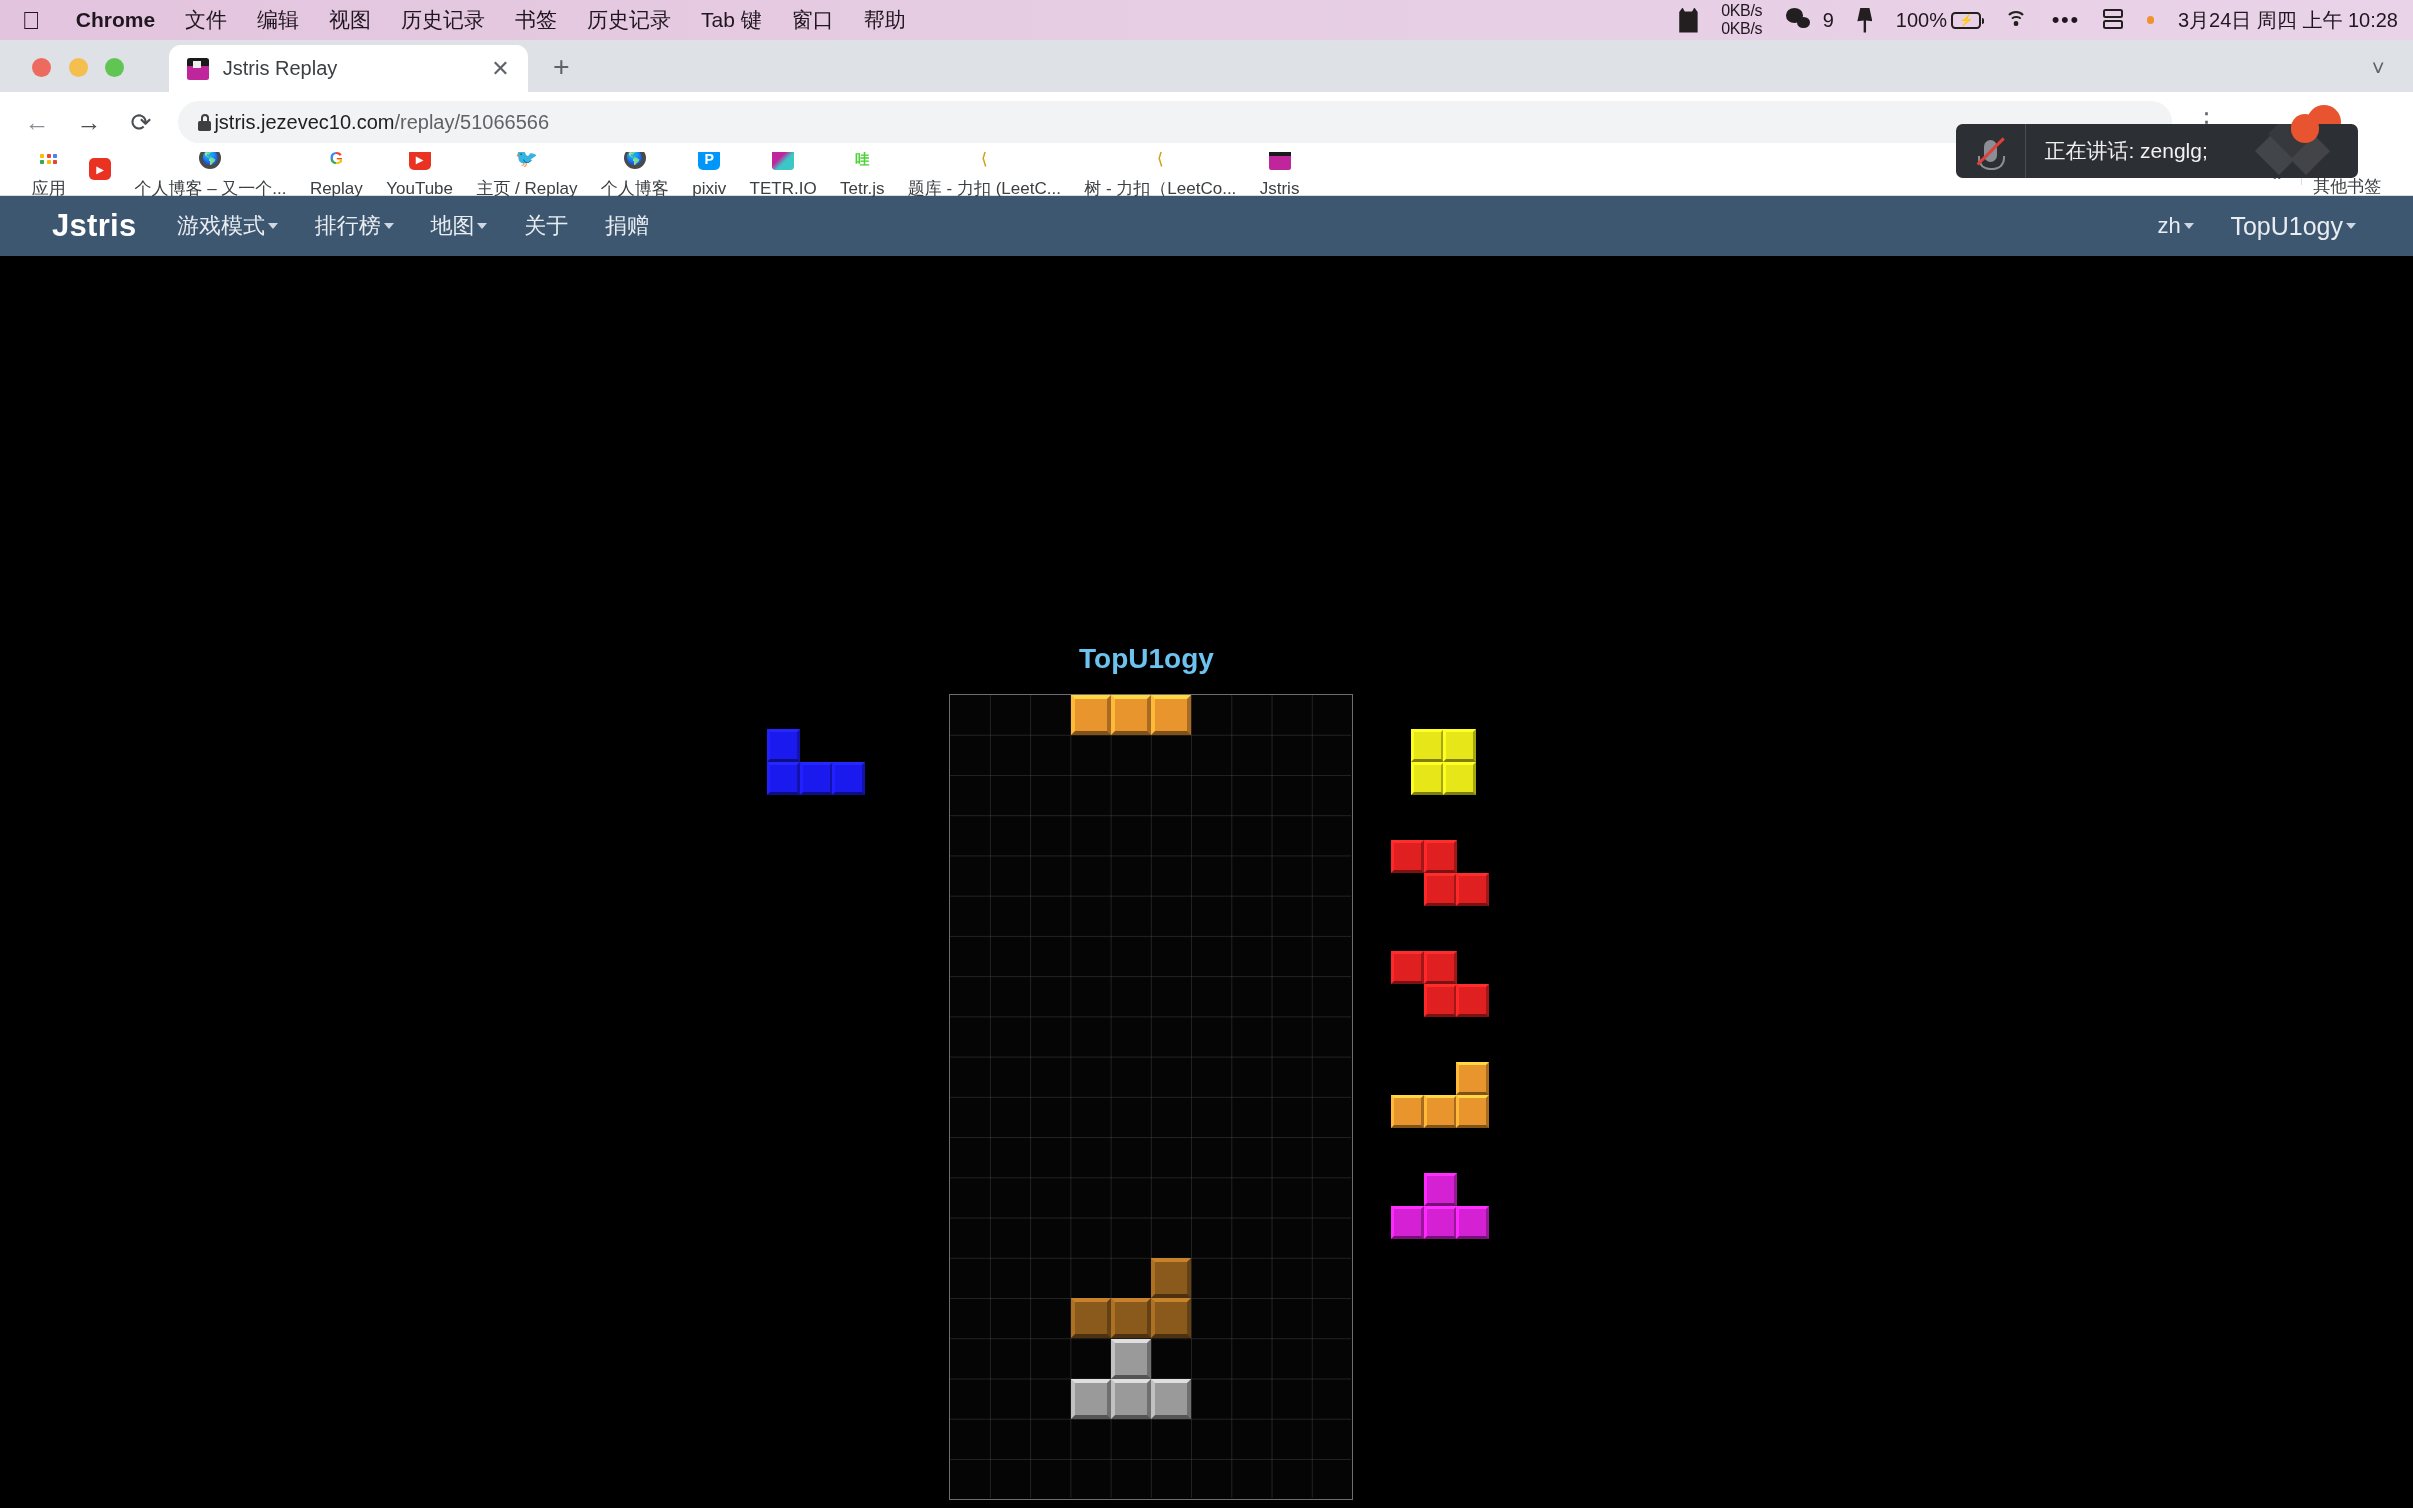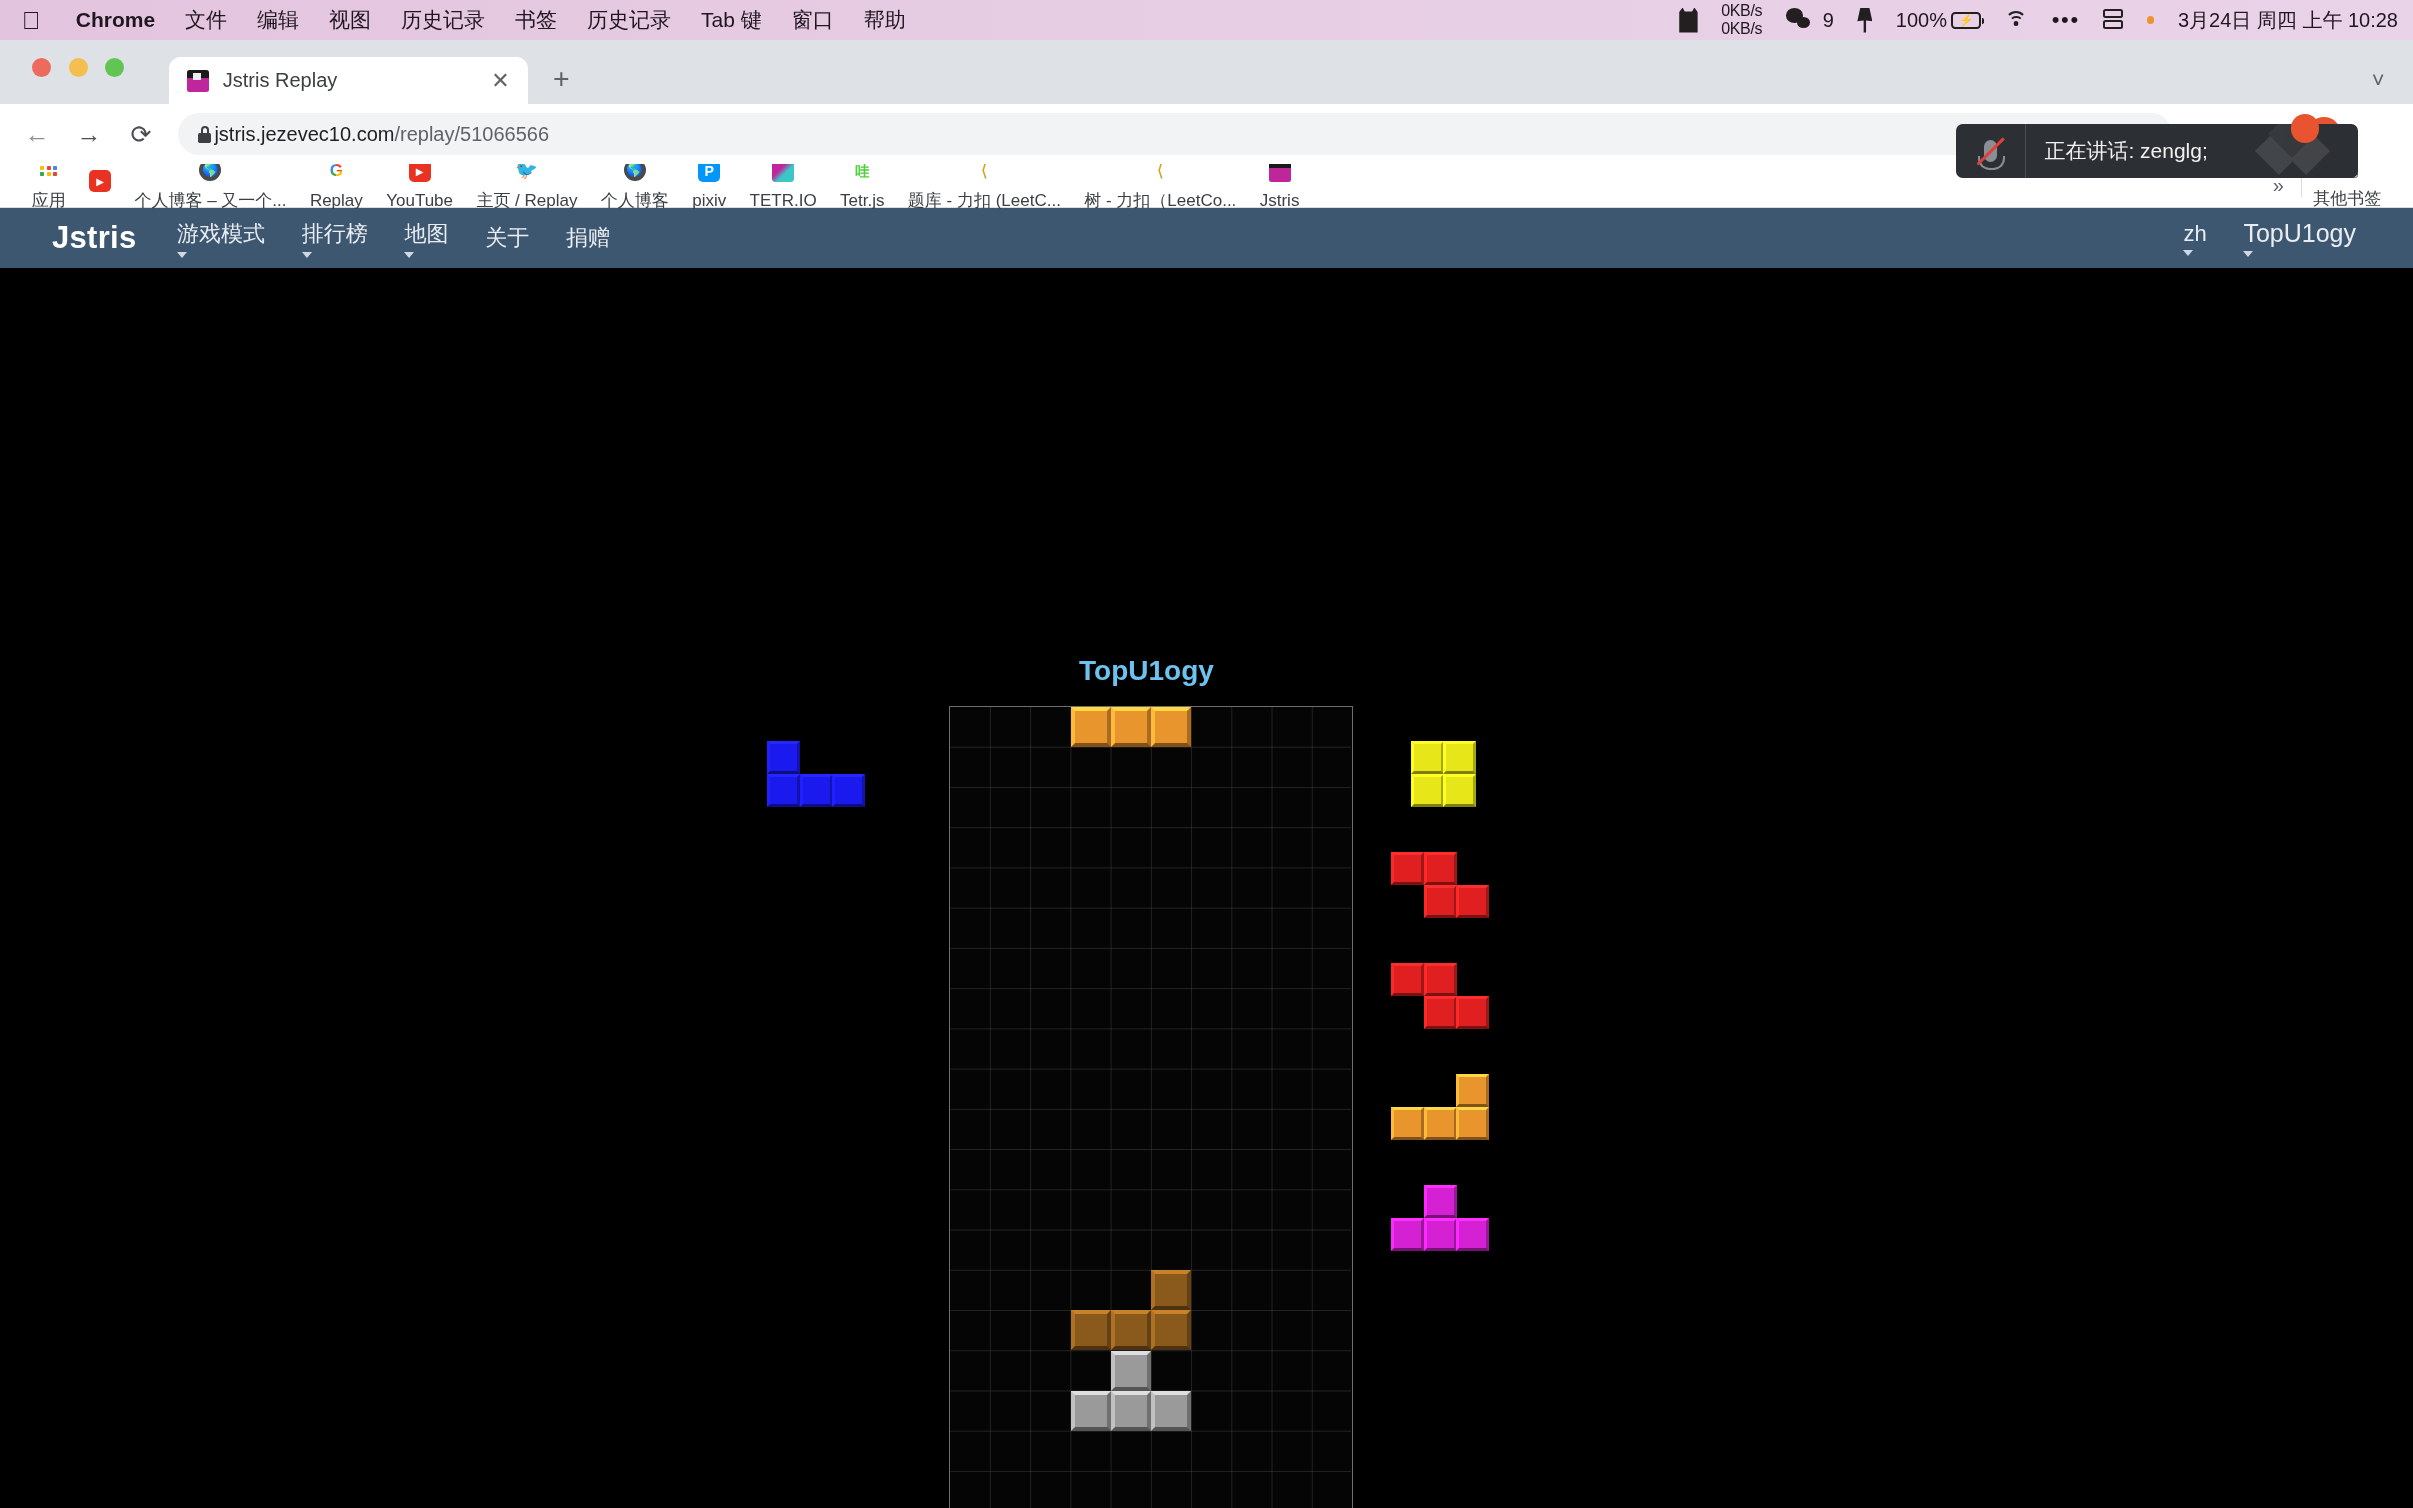--- a/index.html
+++ b/index.html
@@ -44,21 +44,21 @@
   .wifi-ico span:nth-child(3){ width:5px;height:5px;top:10px;border-bottom-color:#231f20;background:#231f20;border-radius:50%;}
   .ctrl-ico { width:20px;height:22px; position:relative; }
   .ctrl-ico b { position:absolute; left:0; width:20px; height:9.2px; border:2.1px solid #231f20; border-radius:2.5px; display:block;}
   .ctrl-ico b:nth-child(1){ top:0; }
   .ctrl-ico b:nth-child(2){ top:11px; }
   .orange-dot { width:7.5px;height:7.5px;border-radius:50%;background:#f0922b; }
   .mb-clock { font-size: 20px; white-space: nowrap; }
 
   
   .chrome { width:100%; background:#dee1e6; position: relative; z-index: 30;}
-  .tabstrip { height: 64px; display:flex; align-items:flex-end; padding-left: 27px; position:relative;}
+  .tabstrip { height: 52px; display:flex; align-items:flex-end; padding-left: 27px; position:relative;}
   .traffic { position:absolute; left:32px; top:18.4px; display:flex; gap:17.6px; }
   .traffic i { width:19px;height:19px;border-radius:50%; display:block;}
   .tl-red{background:#ed6a5e;} .tl-yel{background:#f4bf4f;} .tl-grn{background:#61c554;}
   .tab {
     margin-left: 142px; width: 359px; height: 47px; background:#fff;
     border-radius: 11.7px 11.7px 0 0; display:flex; align-items:center; gap:13.4px; padding: 0 18.4px;
     position: relative;
   }
   .tab-fav { width:22px;height:22px;
      background: linear-gradient(180deg,#1a1a1a 0 38%, #c0269b 38% 100%);
@@ -124,21 +124,21 @@
   .toast-logo i:nth-child(3){left:18.4px;top:-6.7px;background:#3a3d41;}
   .toast-badge { position:absolute; right:28.5px; top:-10px; width:28.5px;height:28.5px;border-radius:50%;background:#e8542f; z-index:61;}
 
   
   .site { background:#000; height: 1200px; position:relative; }
   .navbar {
     height: 60px; background:#3e5771; display:flex; align-items:center;
     padding: 0 30px; color:#fff;
   }
   .brand { font-size: 31px; font-weight:bold; color:#fff; letter-spacing:0.3px; padding: 0 22px;}
-  .nav-item { font-size: 22px; color:#e9edf1; padding: 0 18.4px; display:flex; align-items:flex-start; gap:3px;flex-direction:column; }
+  .nav-item { font-size: 22px; color:#e9edf1; padding: 0 18.4px; display:flex; align-items:center; gap:3px; }
   .caret { width:0;height:0;border-left:5.9px solid transparent;border-right:5.9px solid transparent;border-top:6.7px solid #cfd8e2; display:inline-block;}
   .nav-right { margin-left:auto; display:flex; align-items:center; }
 
   .gamearea { position:relative; height: 1140px; }
   .player-name { position:absolute; left: 1079px; top: 387px; font-size: 28px; color:#6cc3f0; font-weight:bold;}
 
   .board {
     position:absolute; left: 949px; top: 438px;
     width: 404px; height: 806px;
     border: 1.7px solid #6d6d6d; background:#050505;

